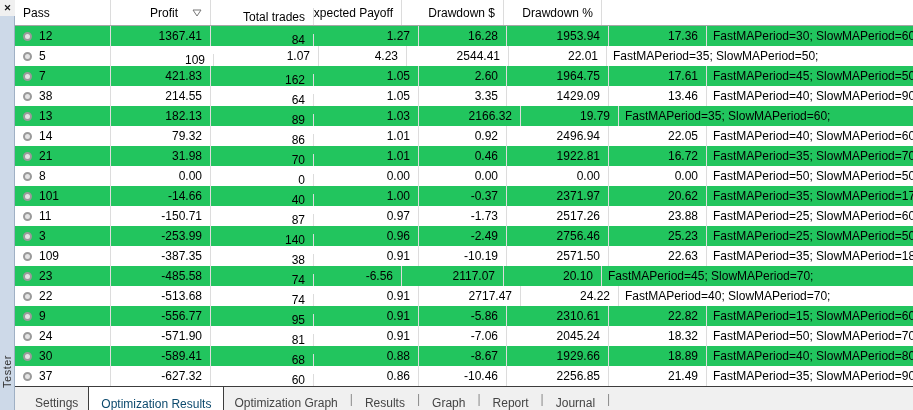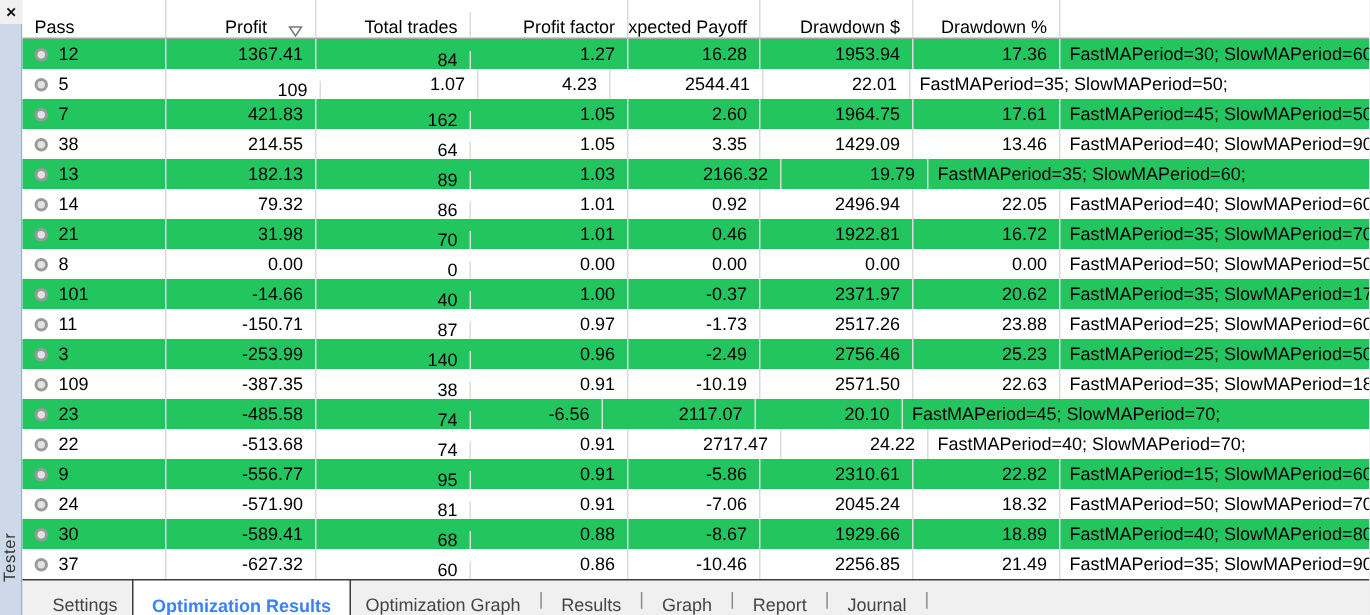--- a/index.html
+++ b/index.html
@@ -24,22 +24,22 @@
     writing-mode:vertical-rl; transform:rotate(180deg);
     font-size:11px; color:#333; letter-spacing:0.5px; white-space:nowrap;
   }
   
   .content { position:absolute; left:15px; top:0; width:898px; height:386px; background:#fff; }
   .thead {
     display:flex; height:26px; align-items:stretch; background:#ffffff;
     border-bottom:1px solid #a6a6a6;
   }
   .th {
-    display:flex; align-items:flex-end; border-right:1px solid #dcdcdc;
-    padding:0 8px; white-space:nowrap; overflow:hidden; color:#000;
+    display:flex; align-items:center; border-right:1px solid #dcdcdc;
+    padding:8px 8px; white-space:nowrap; overflow:hidden; color:#000;
   }
   .th.num { justify-content:flex-end; }
   .tbody { }
   .tr { display:flex; height:20px; align-items:stretch; }
   .tr.odd  { background:#22c55e; }
   .tr.even { background:#ffffff; }
   .td {
     display:flex; align-items:center; border-right:1px solid #dcdcdc;
     padding:0 8px; white-space:nowrap; overflow:hidden;
   }
@@ -58,22 +58,22 @@
     position:absolute; left:15px; top:386px; width:898px; height:24px;
     background:#f0f0f0; border-top:1px solid #3c3c3c;
     display:flex; align-items:stretch; padding-left:10px; font-size:12px;
   }
   .tab {
     display:flex; align-items:flex-end; padding:0 10px; color:#444;
     white-space:nowrap; cursor:default;
   }
   .tab.active {
     position:relative; top:-1px; height:25px; background:#ffffff;
-    border:1px solid #3c3c3c; border-bottom:none; color:#3b82f6;
-    font-weight:bold; padding:0 12px; z-index:2;
+    border:1px solid #3c3c3c; border-bottom:none; color:#0c4a6e;
+    font-weight:normal; padding:0 12px; z-index:2;
   }
   .tab-sep { display:flex; align-items:center; color:#8a8a8a; padding:0 2px; }
 </style>
 </head>
 <body>
 
 <div class="root">
 
   <div class="sidebar">
     <div class="close-box">
@@ -91,23 +91,20 @@
         <span>Profit</span>
         <span class="sort-icon">
           <svg width="10" height="8" viewBox="0 0 10 8">
               <path d="M1 1 H9 L5 7 Z" fill="none" stroke="#777" stroke-width="1"></path>
             </svg>
         </span>
       </div>
       <div class="th c2 num">
         <span>Total trades</span>
       </div>
-      <div class="th c3 num">
-        <span>Profit factor</span>
-      </div>
       <div class="th c4 num">
         <span>Expected Payoff</span>
       </div>
       <div class="th c5 num">
         <span>Drawdown $</span>
       </div>
       <div class="th c6 num">
         <span>Drawdown %</span>
       </div>
       <div class="th c7 left"></div>

